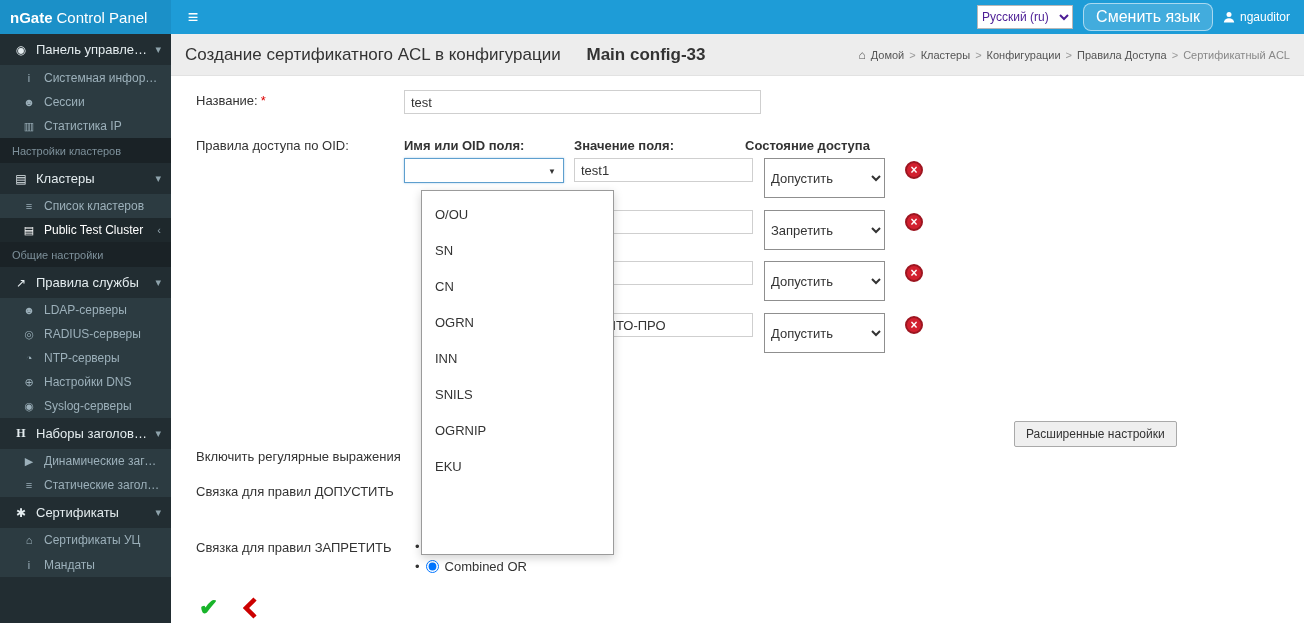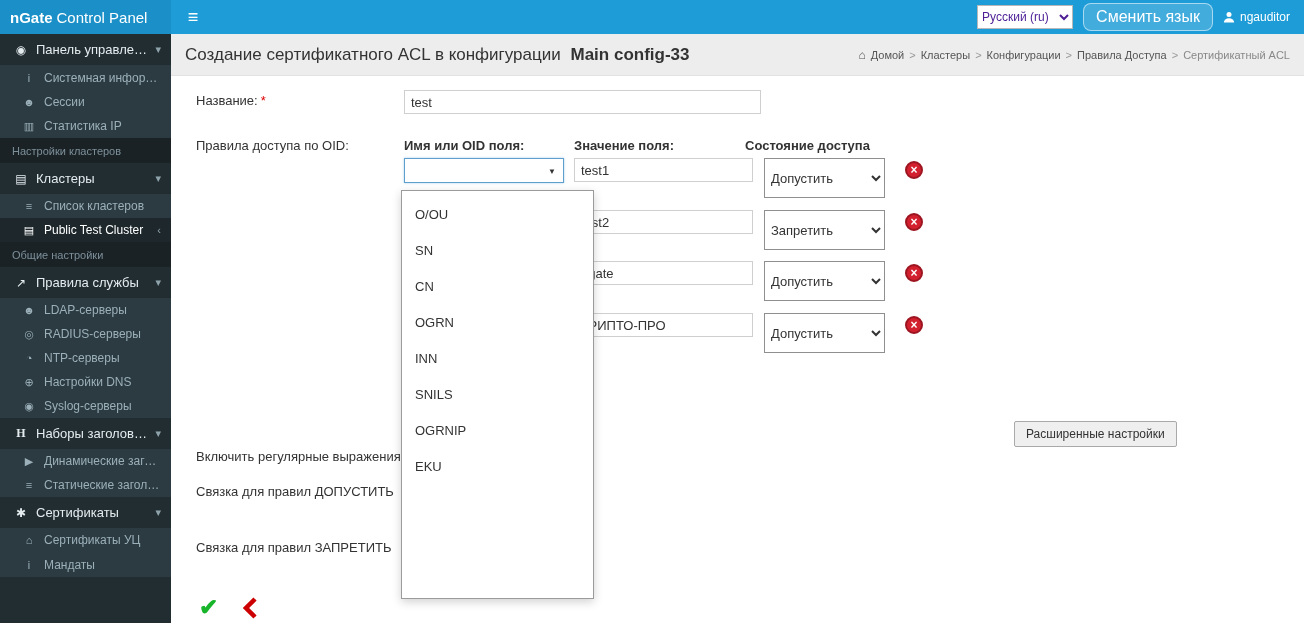--- a/index.html
+++ b/index.html
@@ -27,21 +27,21 @@
   .item{padding:8px 10px 8px 12px;color:#e4ecef;font-size:13px;background:#222d32}
   .hdr{padding:7px 10px 6px 12px;color:#7d909a;font-size:11px;background:#1a2226}
   .child{padding:5px 10px 5px 20px;color:#9cb0ba;font-size:12px;background:#2c3b41}
   .child .mi{font-size:11px}
   .child.active{background:#1e282c;color:#fff}
   .h-serif{font-family:"Liberation Serif",serif;font-weight:bold}
 
   
   .content-header{position:absolute;left:171px;top:34px;right:0;height:42px;background:#ededed;border-bottom:1px solid #e2e2e2;display:flex;align-items:center;justify-content:space-between;padding:0 14px;z-index:1}
   .page-title{font-size:17px;color:#333;white-space:nowrap}
-  .page-title .strong{font-weight:bold;margin-left:5px}
+  .page-title .strong{font-weight:bold;margin-left:21px}
   .breadcrumb{font-size:11px;color:#555;display:flex;align-items:center;gap:5px;white-space:nowrap}
   .breadcrumb .bc-sep{color:#999}
   .breadcrumb .bc-item{color:#555;cursor:pointer}
   .breadcrumb .bc-item.current{color:#888;cursor:default}
   .bc-home{font-size:12px;color:#555}
 
   
   .form-area{position:absolute;left:171px;top:76px;right:0;bottom:0;background:#fff}
   .abs{position:absolute}
   .lbl{font-size:13px;color:#333;white-space:nowrap}
@@ -240,21 +240,21 @@
     </div>
 
     <input class="abs txt" style="left: 403px; top: 237px; width: 179px;" type="text" value="КРИПТО-ПРО">
     <select class="abs sel-state" style="left:593px;top:237px;width:121px">
       <option>Допустить</option>
     </select>
     <div class="abs xdel" style="left:734px;top:240px">
       <span>×</span>
     </div>
 
-    <div class="abs dropdown" style="left:230px;top:114px;width:193px;height:409px">
+    <div class="abs dropdown" style="left:250px;top:114px;width:193px;height:365px">
       <span class="dd-item">O/OU</span>
       <span class="dd-item">SN</span>
       <span class="dd-item">CN</span>
       <span class="dd-item">OGRN</span>
       <span class="dd-item">INN</span>
       <span class="dd-item">SNILS</span>
       <span class="dd-item">OGRNIP</span>
       <span class="dd-item">EKU</span>
     </div>
 

